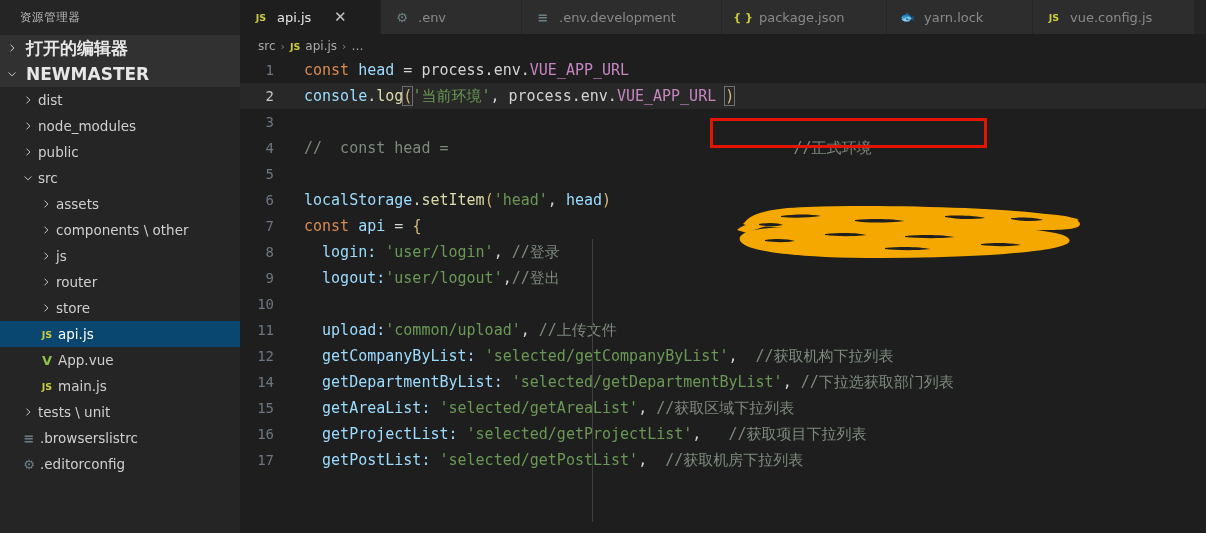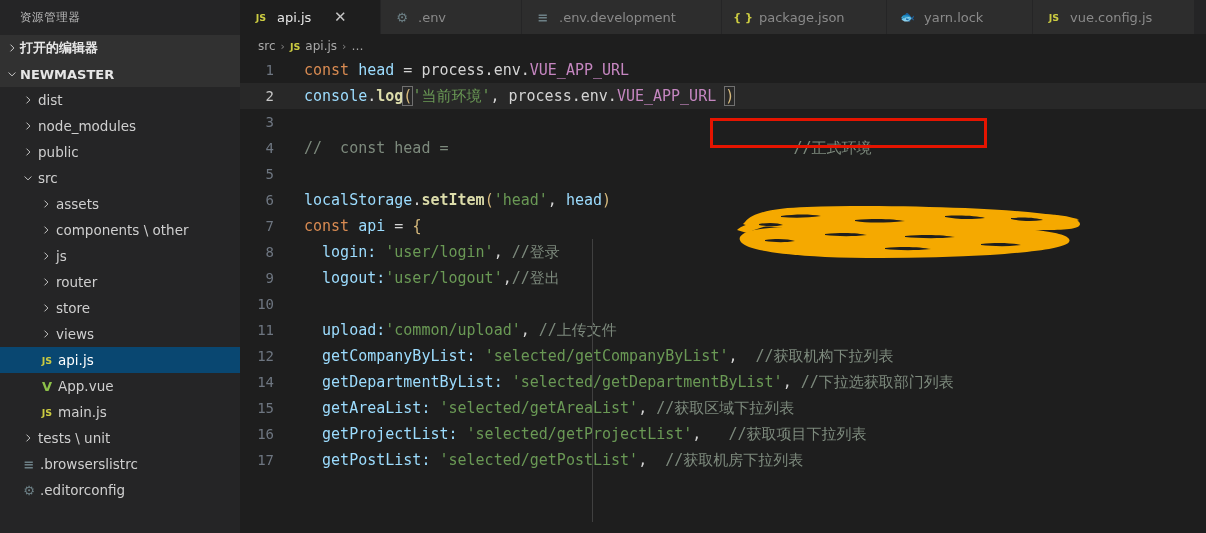--- a/index.html
+++ b/index.html
@@ -25,24 +25,25 @@
     display: flex; align-items: center;
     padding-left: 20px;
     font-size: 11.5px;
     letter-spacing: .6px;
     color: #bbbbbb;
   }
   .sb-section {
     height: 26px;
     display: flex; align-items: center;
     background: #313131;
-    font-size: 13px;
+    font-size: 17px;
     font-weight: bold;
     color: #e7e7e7;
     padding-left: 4px;
+    gap: 6px;
   }
   .sb-section.open { }
   .chev {
     width: 16px; height: 16px;
     display: inline-flex; align-items: center; justify-content: center;
     flex: 0 0 16px;
     color: #cfcfcf;
   }
   .chev svg { display:block; }
   .row {
@@ -147,21 +148,21 @@
     font-size: 14px;
     user-select: none;
   }
   .cline.cur .gut { color:#c6c6c6; }
   .ctext { padding-left: 12px; position: relative; }
 
   
   .t-key   { color: #d98b52; }      
   .t-var   { color: #9cdcfe; }      
   .t-op    { color: #d4d4d4; }
-  .t-fn    { color: #dcdcaa; font-weight: bold; }
+  .t-fn    { color: #dcdcaa; }
   .t-str   { color: #6a9955; }
   .t-cmt   { color: #7d8a7d; }
   .t-uc    { color: #c586c0; }      
   .t-punc-y{ color: #d7ba7d; }
   .t-plain { color: #d4d4d4; }
 
   .bracket-box {
     outline: 1px solid #707070;
     outline-offset: 0px;
   }
@@ -276,28 +277,20 @@
           </span>
           <span class="lbl">router</span>
         </div>
         <div class="row i2">
           <span class="chev">
             <svg width="12" height="12" viewBox="0 0 16 16">
               <path d="M6 3.5 L10.5 8 L6 12.5" fill="none" stroke="currentColor" stroke-width="1.25"></path>
             </svg>
           </span>
           <span class="lbl">store</span>
-        </div>
-        <div class="row i2">
-          <span class="chev">
-            <svg width="12" height="12" viewBox="0 0 16 16">
-              <path d="M6 3.5 L10.5 8 L6 12.5" fill="none" stroke="currentColor" stroke-width="1.25"></path>
-            </svg>
-          </span>
-          <span class="lbl">views</span>
         </div>
         <div class="row i2 selected">
           <span class="ico js">JS</span>
           <span class="lbl">api.js</span>
         </div>
         <div class="row i2">
           <span class="ico vue">V</span>
           <span class="lbl">App.vue</span>
         </div>
         <div class="row i2">

